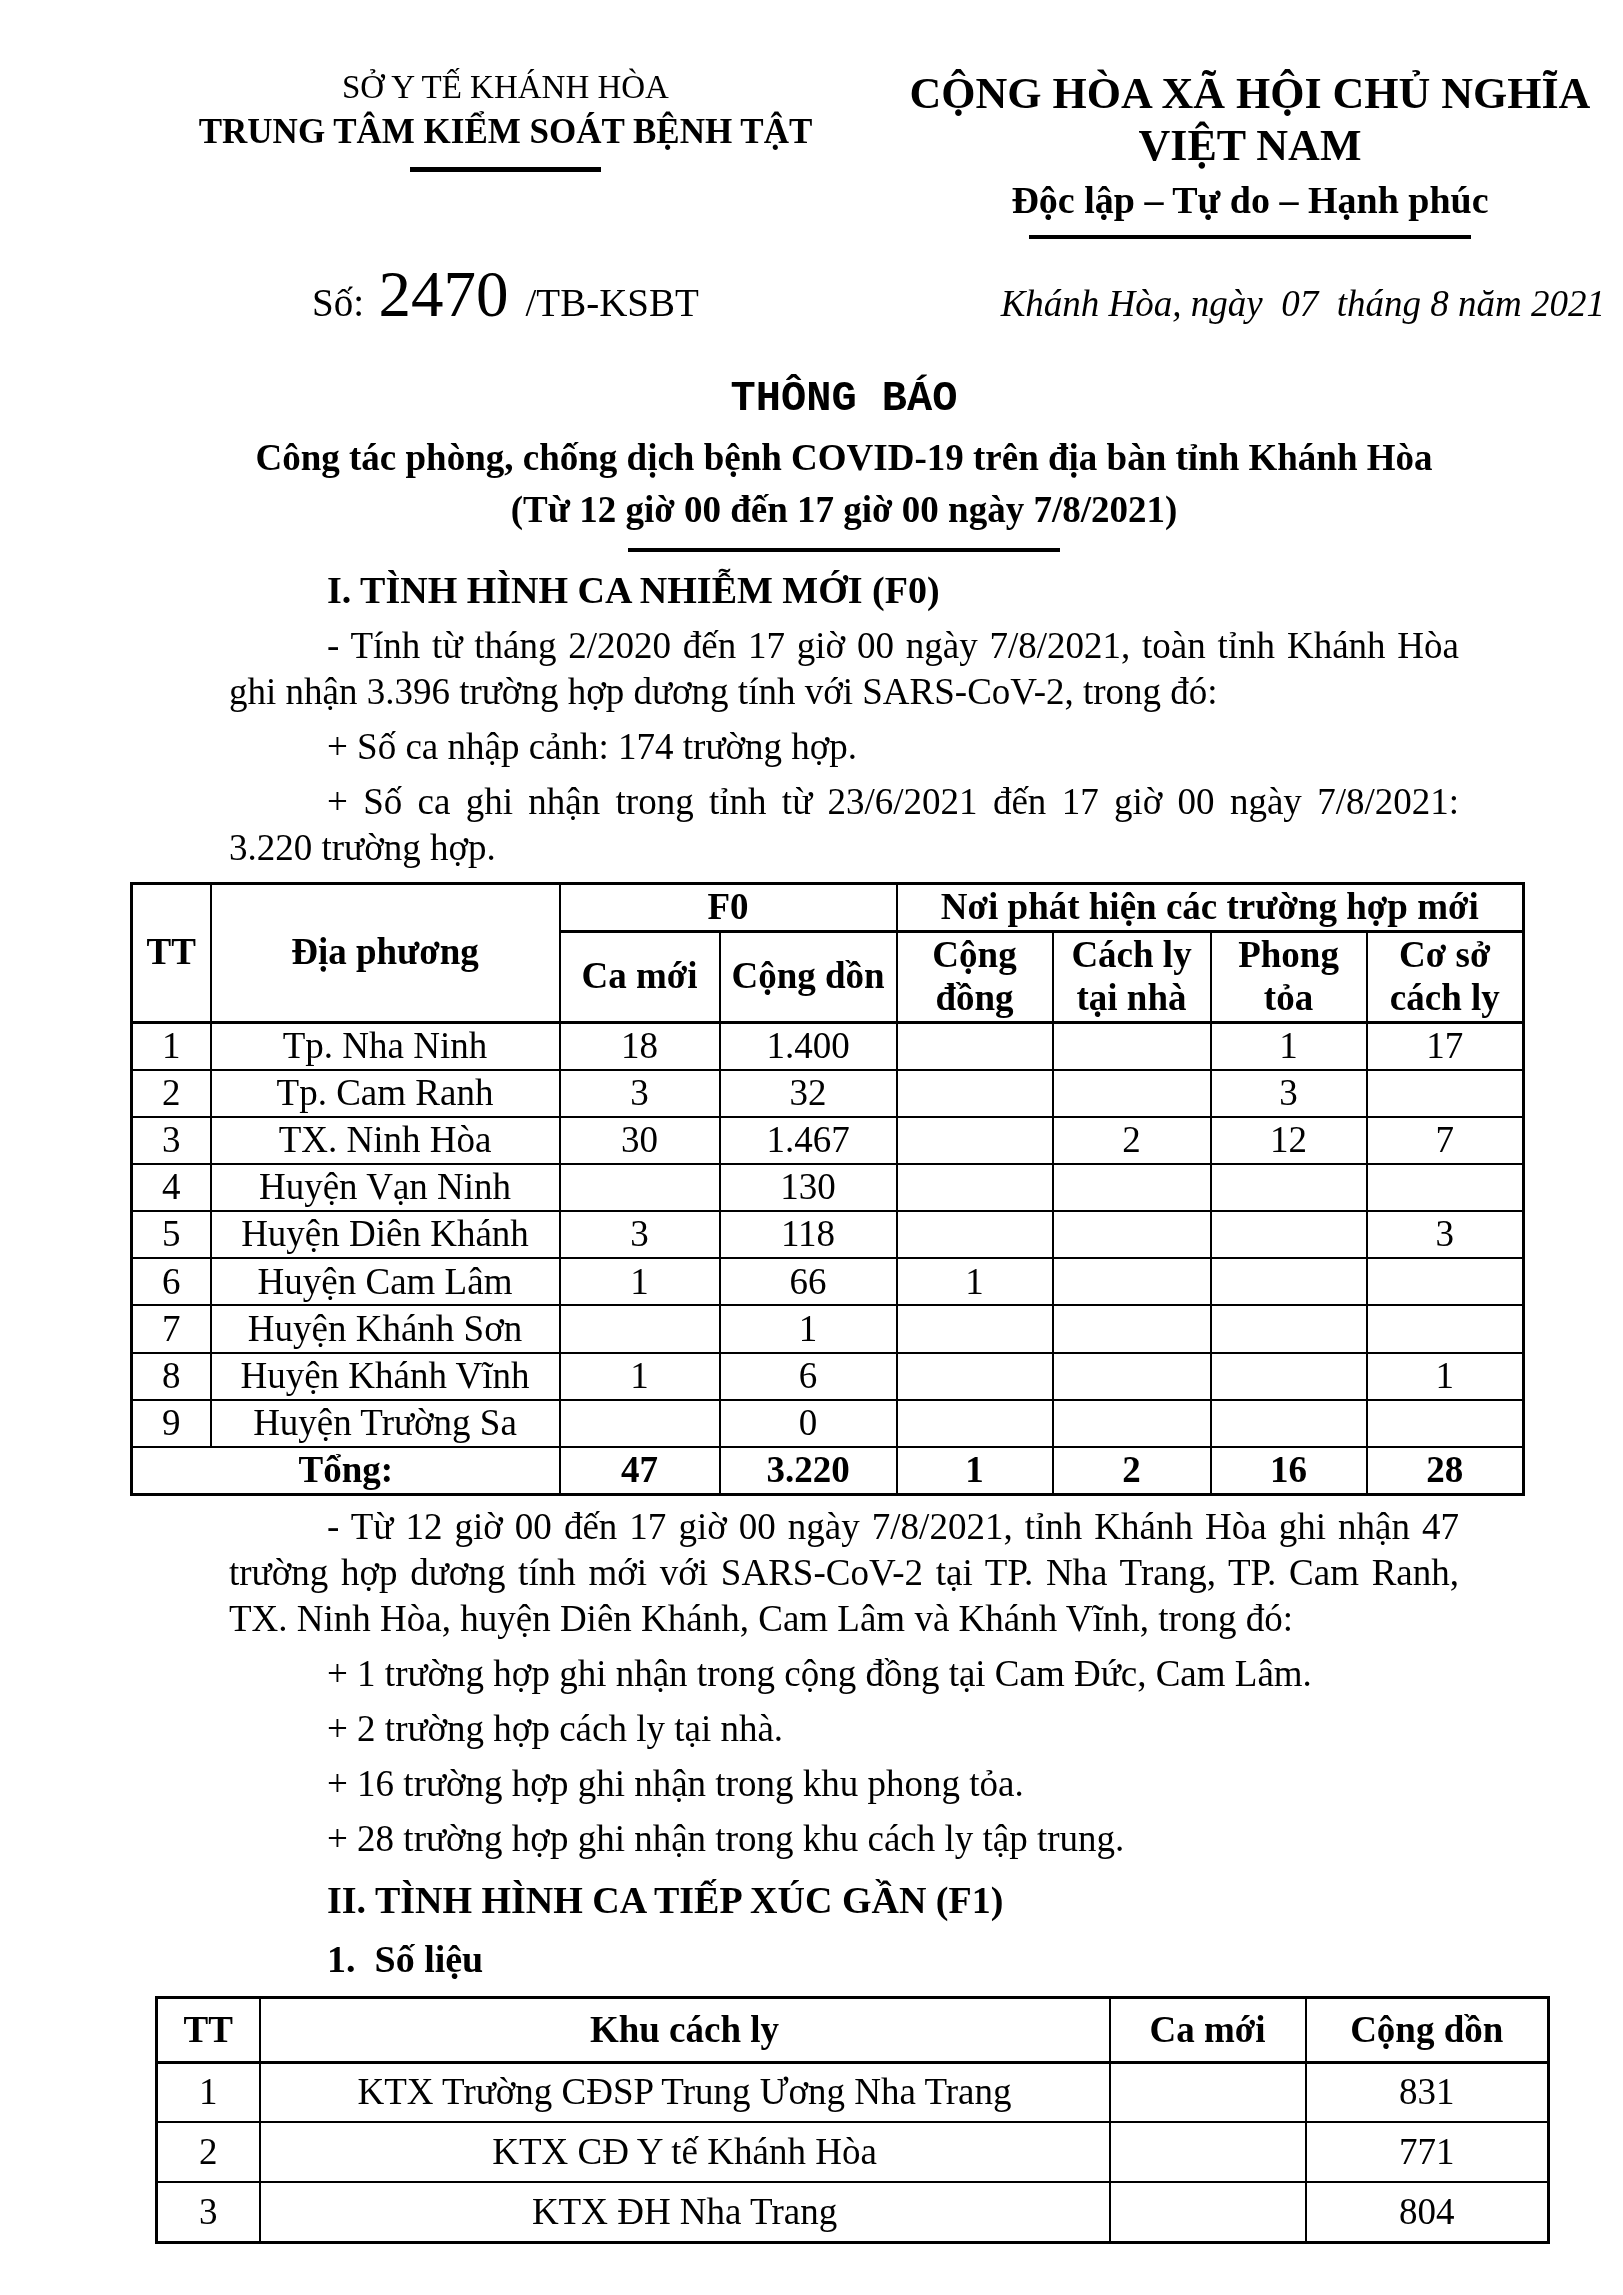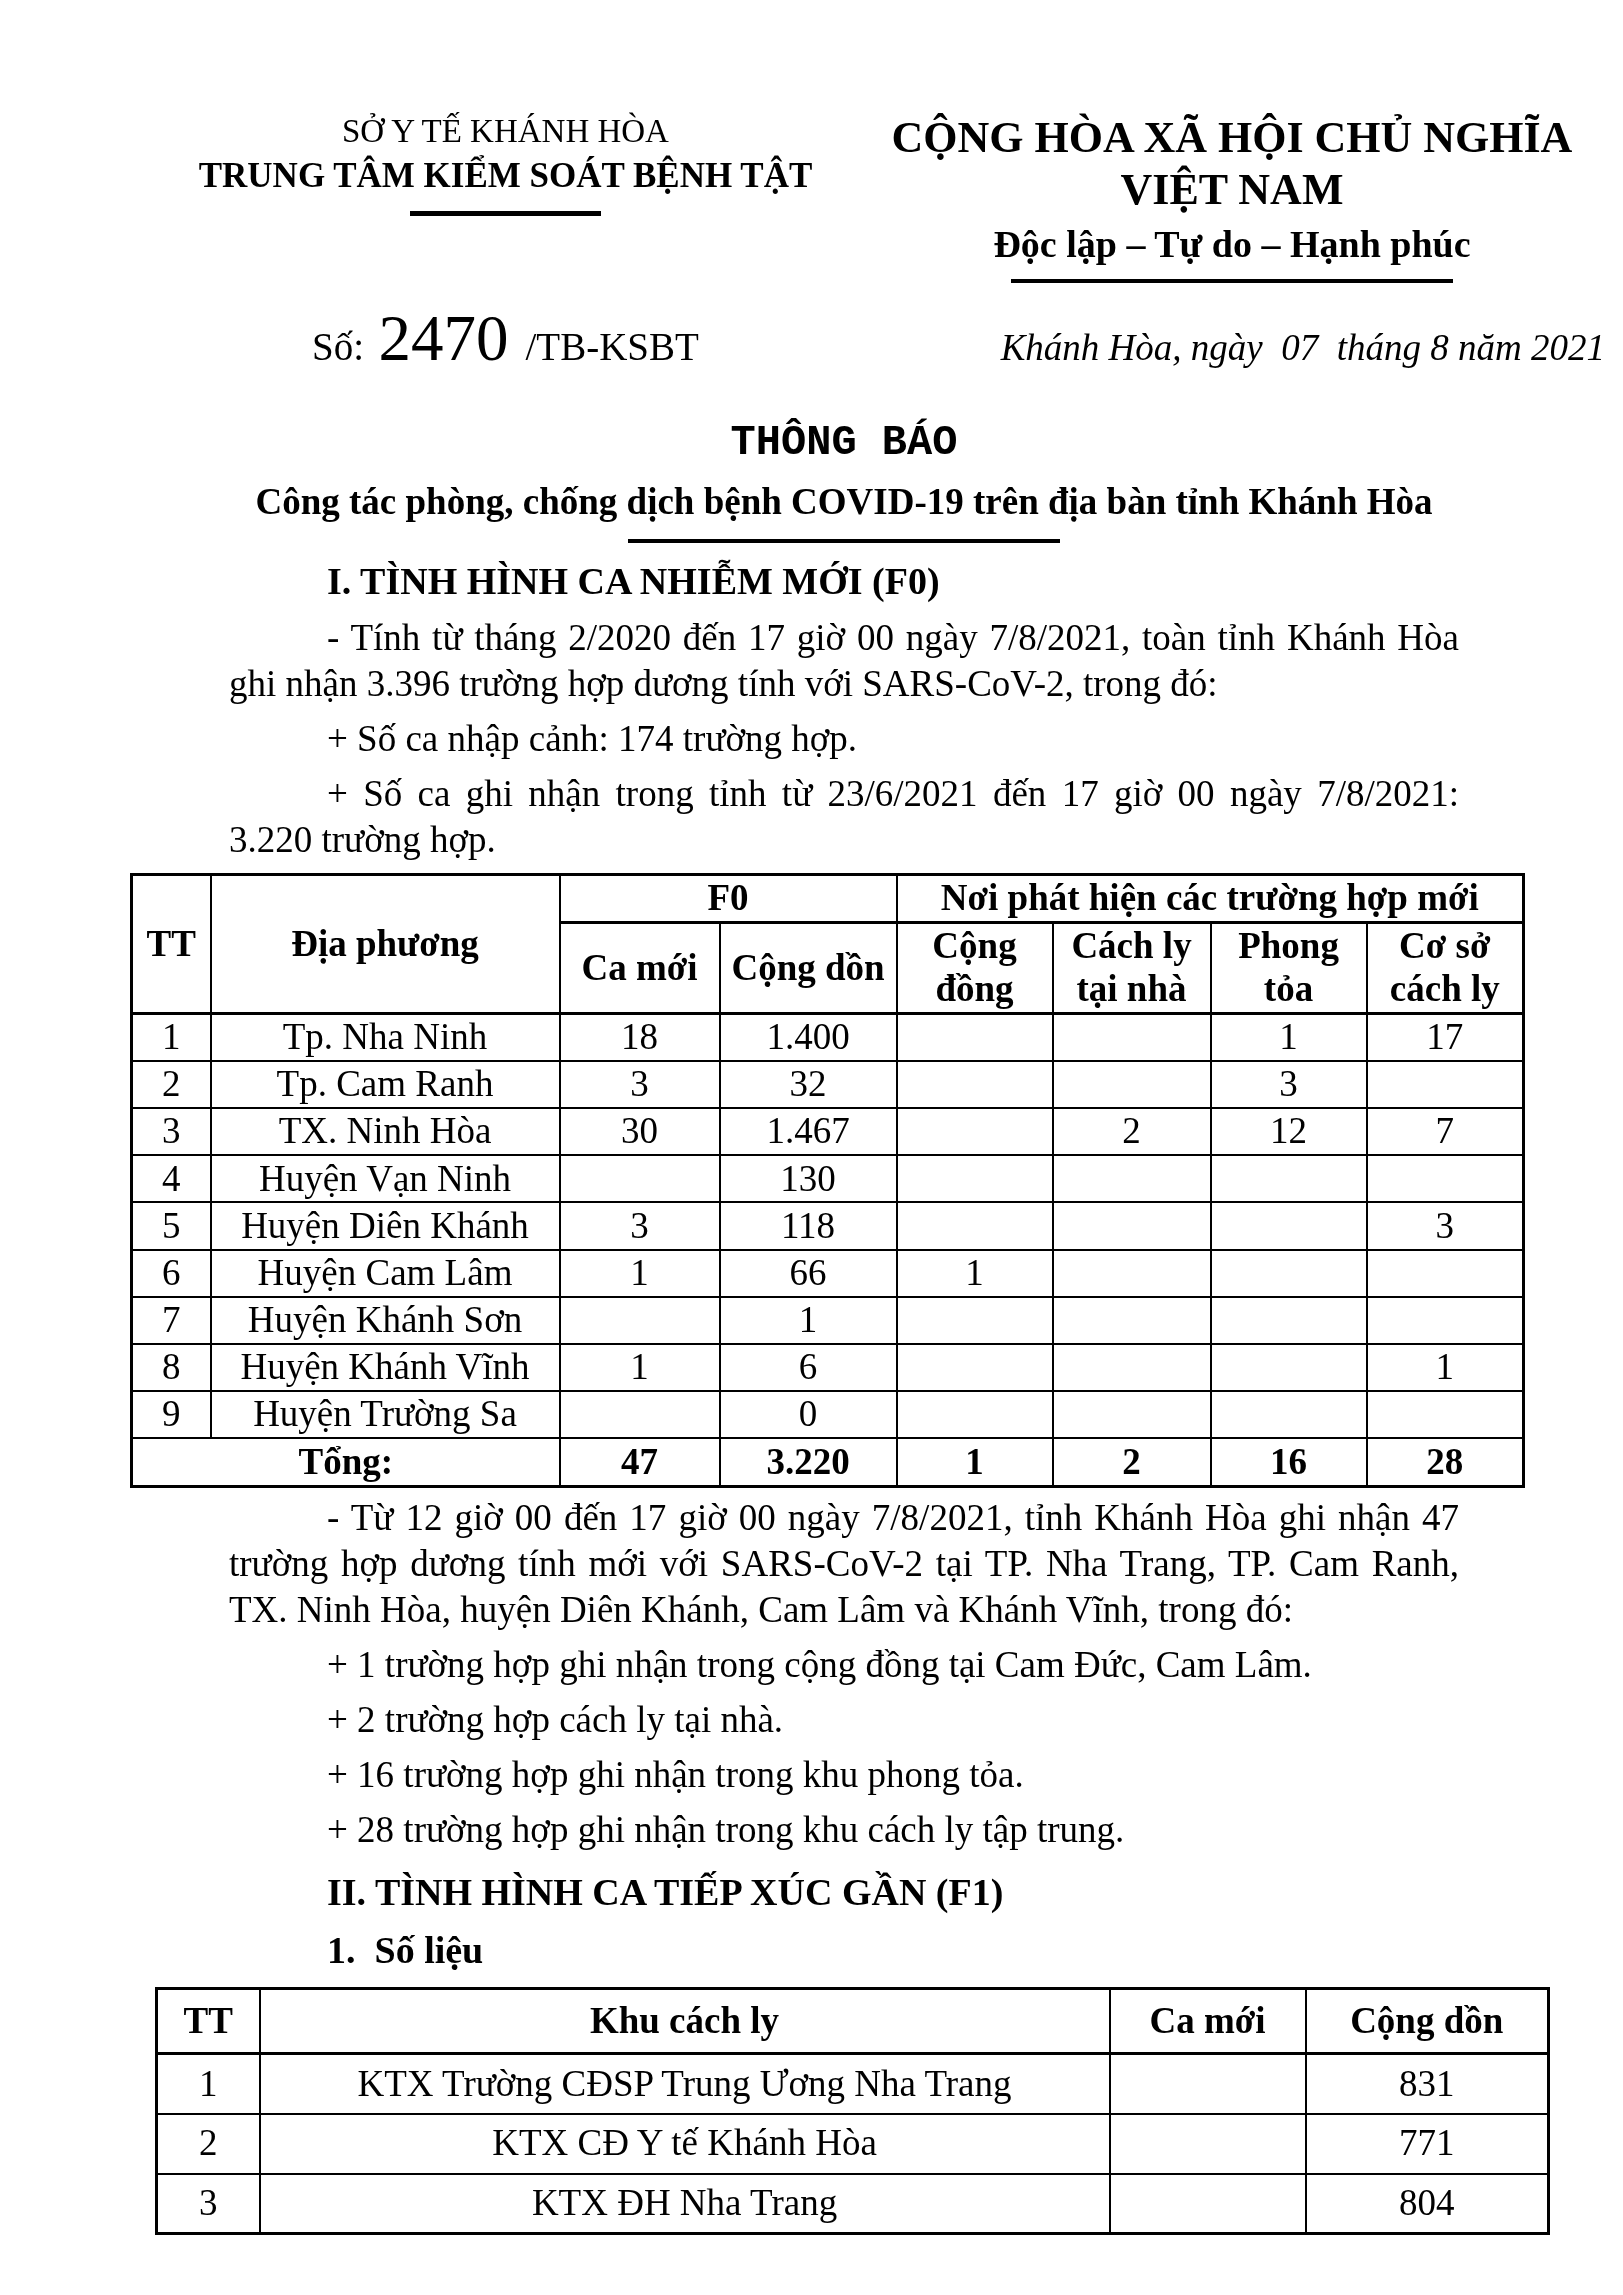--- a/index.html
+++ b/index.html
@@ -1,19 +1,19 @@
 <!DOCTYPE html>
 <html style="font-size:10.5px"><head>
 <meta charset="utf-8">
 <style>
   html,body{margin:0;padding:0;background:#fff;}
   .page{position:relative;width:1623px;height:2295px;background:#ffffff;
         font-family:"Liberation Serif","DejaVu Serif",serif;color:#000;overflow:hidden;}
   
-  .hdr{display:flex;padding-top:112px;}
+  .hdr{display:flex;padding-top:68px;justify-content:space-between;}
   .hdr-left{width:707px;margin-left:152px;text-align:center;}
   .hdr-right{width:746px;margin-left:0;text-align:center;}
   .org-parent{font-size:33px;line-height:1.18;}
   .org-name{font-size:35px;font-weight:bold;line-height:1.18;margin-top:3.9px;}
   .rule-left{width:191px;height:5.2px;background:#000;margin:14.4px auto 0;}
   .motto1{font-size:44px;font-weight:bold;line-height:1.18;}
   .motto2{font-size:38px;font-weight:bold;line-height:1.18;margin-top:6.5px;}
   .rule-right{width:442px;height:3.9px;background:#000;margin:11.8px auto 0;}
   .docno-row{display:flex;align-items:baseline;margin-top:18px;}
   .doc-no{width:707px;margin-left:152px;text-align:center;font-size:39px;}
@@ -68,20 +68,21 @@
   </div>
 
   <div class="docno-row">
     <div class="doc-no"><span>Số:</span><span class="num">2470</span><span>/TB-KSBT</span></div>
     <div class="place-date">Khánh Hòa, ngày  07  tháng 8 năm 2021</div>
   </div>
 
   <div class="title-block">
     <div class="title-main">THÔNG BÁO</div>
     <div class="title-sub">Công tác phòng, chống dịch bệnh COVID-19 trên địa bàn tỉnh Khánh Hòa</div>
+    <div class="title-period">(Từ 12 giờ 00 đến 17 giờ 00 ngày 7/8/2021)</div>
     <div class="title-rule"></div>
   </div>
 
   <div class="content">
 
     <div class="sec-heading">I. TÌNH HÌNH CA NHIỄM MỚI (F0)</div>
     <p class="body">- Tính từ tháng 2/2020 đến 17 giờ 00 ngày 7/8/2021, toàn tỉnh Khánh Hòa ghi nhận 3.396 trường hợp dương tính với SARS-CoV-2, trong đó:</p>
     <p class="item">+ Số ca nhập cảnh: 174 trường hợp.</p>
     <p class="item">+ Số ca ghi nhận trong tỉnh từ 23/6/2021 đến 17 giờ 00 ngày 7/8/2021: 3.220 trường hợp.</p>
 

